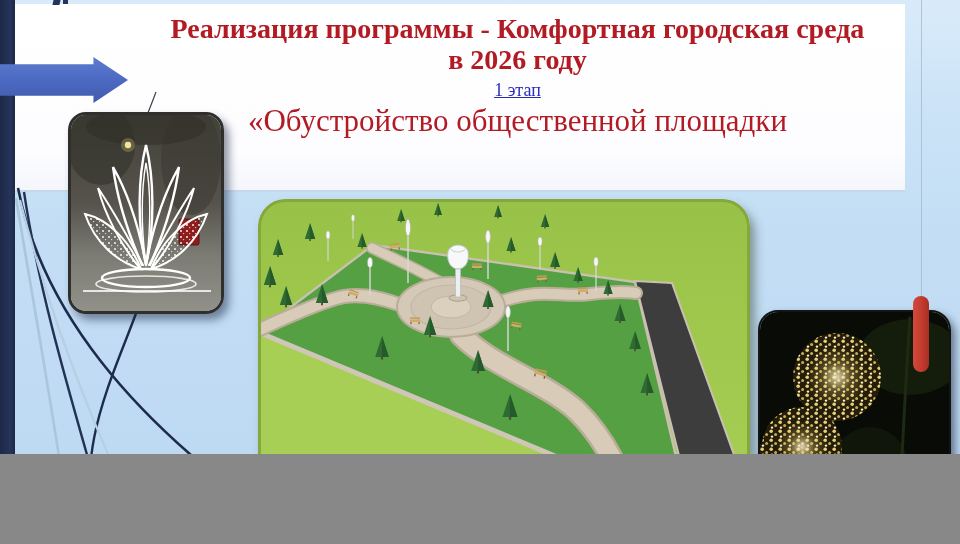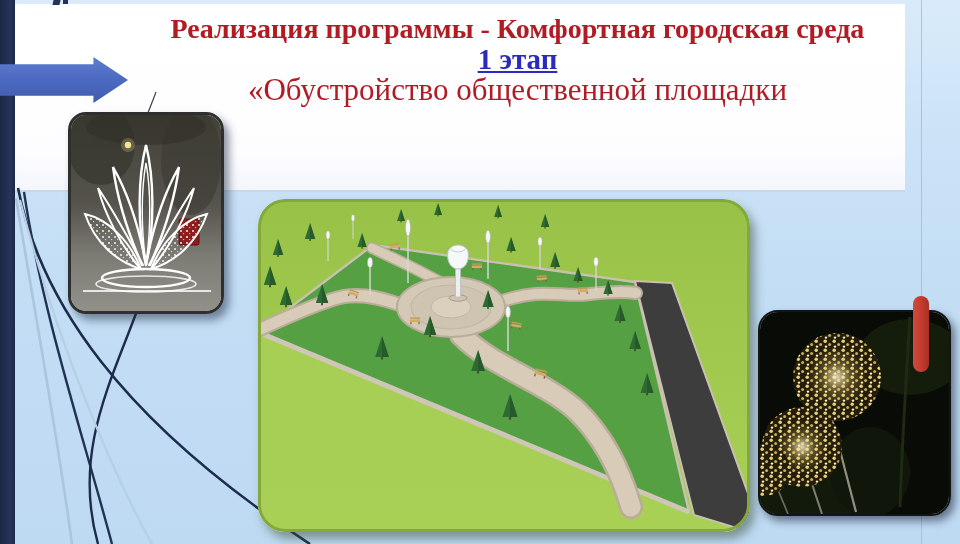--- a/index.html
+++ b/index.html
@@ -1,34 +1,34 @@
 <!DOCTYPE html>
 <html><head>
 <meta charset="utf-8">
 <style>
   html,body{margin:0;padding:0;background:#888;}
   .slide{
-    position:relative;width:960px;height:544px;overflow:hidden;
+    position:relative;width:960px;height:454px;overflow:hidden;
     font-family:"Liberation Serif",serif;
     background:linear-gradient(180deg,#d9ebfa 0%,#cbe3f7 25%,#c2ddf4 55%,#bed9f2 100%);
   }
   
   .navy-bar{position:absolute;left:0;top:0;width:15px;height:544px;
     background:linear-gradient(90deg,#1c2846 0%,#27345a 70%,#1c2846 100%);z-index:1;}
   .top-mark{position:absolute;background:#24335c;z-index:2;}
   .top-mark.m1{left:53px;top:0;width:7px;height:5px;transform:skewX(-12deg);}
   .top-mark.m2{left:63px;top:0;width:5px;height:4px;}
   
   .header{position:absolute;left:15px;top:4px;width:890px;height:186px;z-index:1;
     background:linear-gradient(180deg,#ffffff 0%,#fdfdff 80%,#f4f6fc 100%);
     border-bottom:2px solid #c8d8ec;}
   .header-text{margin-left:115px;padding-top:9px;text-align:center;}
   .t-red{color:#b21b24;font-weight:bold;font-size:28px;line-height:31px;}
   .t-sub{color:#b21b24;font-weight:normal;font-size:31px;line-height:30px;}
-  .t-stage{display:inline-block;color:#2a2abd;font-weight:bold;font-size:29px;line-height:31px;
+  .t-stage{display:inline-block;color:#2a2abd;font-weight:normal;font-size:18px;line-height:31px;
     text-decoration:underline;cursor:pointer;}
   
   .vrule{position:absolute;left:921px;top:0;width:1px;height:544px;background:#a9bccf;opacity:.85;z-index:2;}
   
   .curves{position:absolute;left:0;top:0;z-index:3;pointer-events:none;}
   
   .arrow{position:absolute;left:0;top:57px;width:128px;height:46px;z-index:5;
     background:linear-gradient(180deg,#5d7bce 0%,#4a68c0 55%,#415cab 100%);
     clip-path:polygon(0 16%,73% 16%,73% 0,100% 50%,73% 100%,73% 84%,0 84%);}
   
@@ -48,20 +48,21 @@
 
 <div class="slide">
 
   <div class="navy-bar"></div>
   <div class="top-mark m1"></div>
   <div class="top-mark m2"></div>
 
   <div class="header">
     <div class="header-text">
       <div class="t-red">Реализация программы - Комфортная городская среда</div>
+      <div class="t-red">в 2026 году</div>
       <span class="t-stage">1 этап</span>
       <div class="t-sub">«Обустройство общественной площадки</div>
     </div>
   </div>
 
   <div class="vrule"></div>
 
   <svg class="curves" width="960" height="544" viewBox="0 0 960 544">
     <path d="M18,188 C40,300 120,420 310,544" fill="none" stroke="#1e2c4c" stroke-width="2.6"></path>
     <path d="M24,192 C42,312 82,432 112,544" fill="none" stroke="#223254" stroke-width="2.4"></path>

